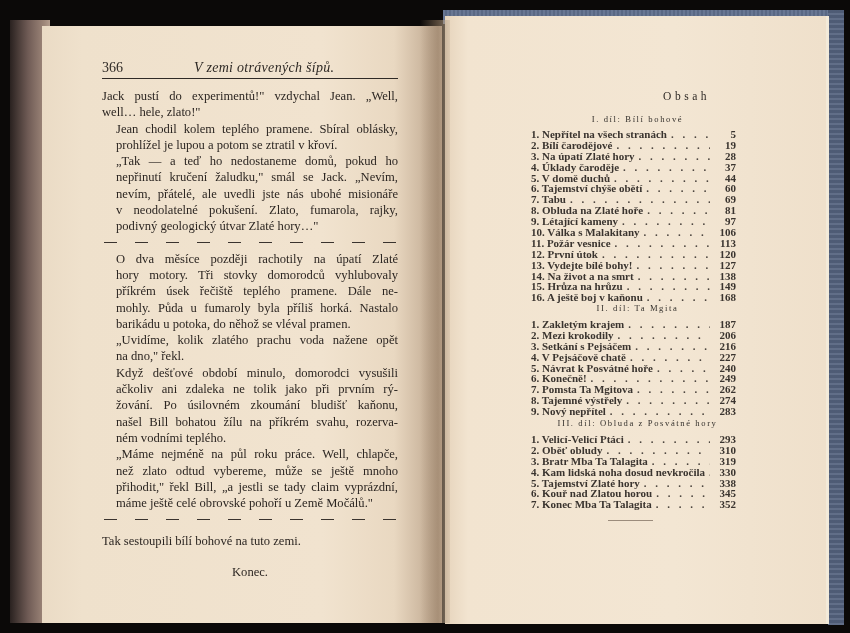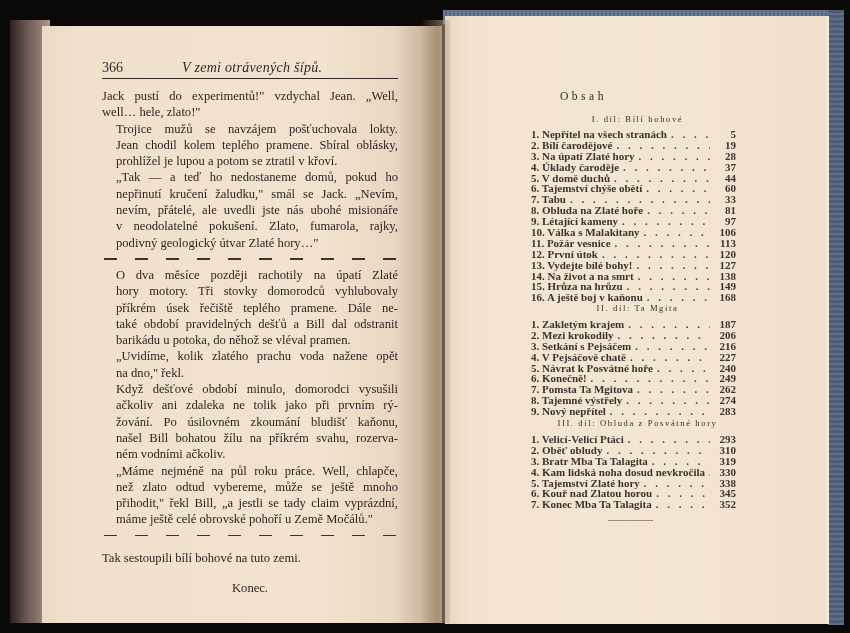--- a/index.html
+++ b/index.html
@@ -42,41 +42,41 @@
 
   
   .header {
     position: absolute; left: 102px; top: 60px; width: 296px; height: 18px;
     border-bottom: 1.5px solid #2f2a26;
   }
   .page-number {
     position: absolute; left: 0; top: 0; font-size: 14px; color: #2e2925; text-align: center;
   }
   .running-title {
-    position: absolute; left: 80px; top: 0; font-size: 14px; font-style: italic; color: #2e2925; letter-spacing: 0.3px;
+    position: absolute; left: 92px; top: 0; font-size: 14px; font-style: italic; color: #2e2925; letter-spacing: 0.3px;
   }
   .body-text {
     position: absolute; left: 102px; top: 88px; width: 296px;
     font-size: 12.6px; line-height: 16.3px; color: #2c2622;
     text-align: justify;
   }
   .body-text p { margin: 0; text-indent: 0; }
   .body-text p.ind { text-indent: 14px; }
   .body-text .ln { display: block; text-align: justify; text-align-last: justify; white-space: nowrap; }
   .body-text .ln.last { text-align-last: left; }
   .sep {
     display: flex; justify-content: space-between; height: 16px; align-items: center; padding: 0 2px;
   }
   .sep span { display: block; width: 13px; height: 1.2px; background: #3a332e; }
   .end-line { text-indent: 14px; margin-top: 6px !important; }
   .konec { text-align: center; margin-top: 14px !important; }
 
   
   .toc-title {
-    position: absolute; left: 560px; top: 90px; width: 150px; text-align: left;
+    position: absolute; left: 560px; top: 90px; width: 150px; text-align: right;
     font-size: 11.5px; letter-spacing: 3.5px; color: #2e2925;
   }
   .part-heading {
     position: absolute; left: 530px; width: 215px; text-align: center;
     font-size: 8.6px; letter-spacing: 1.6px; color: #34302c; font-weight: normal;
   }
   .toc-list { position: absolute; left: 531px; width: 205px; }
   .toc-row {
     display: flex; align-items: baseline; height: 10.9px;
     font-size: 11px; color: #3a342f; font-weight: bold; white-space: nowrap;
@@ -105,21 +105,20 @@
   <span class="page-number">366</span>
   <span class="running-title">V zemi otrávených šípů.</span>
 </div>
 
 <div class="body-text">
   <p id="b1">
       <span class="ln">Jack pustí do experimentů!" vzdychal Jean. „Well,</span>
       <span class="ln last">well… hele, zlato!"</span>
     </p>
   <p class="ind" id="b2">
-      <span class="ln">Trojice mužů se navzájem pošťuchovala lokty.</span>
       <span class="ln">Jean chodil kolem teplého pramene. Sbíral oblásky,</span>
       <span class="ln last">prohlížel je lupou a potom se ztratil v křoví.</span>
     </p>
   <p class="ind" id="b3">
       <span class="ln">„Tak — a teď ho nedostaneme domů, pokud ho</span>
       <span class="ln">nepřinutí kručení žaludku," smál se Jack. „Nevím,</span>
       <span class="ln">nevím, přátelé, ale uvedli jste nás ubohé misionáře</span>
       <span class="ln">v neodolatelné pokušení. Zlato, fumarola, rajky,</span>
       <span class="ln last">podivný geologický útvar Zlaté hory…"</span>
     </p>
@@ -132,33 +131,33 @@
       <span></span>
       <span></span>
       <span></span>
       <span></span>
       <span></span>
     </div>
   <p class="ind" id="b4">
       <span class="ln">O dva měsíce později rachotily na úpatí Zlaté</span>
       <span class="ln">hory motory. Tři stovky domorodců vyhlubovaly</span>
       <span class="ln">příkrém úsek řečiště teplého pramene. Dále ne-</span>
-      <span class="ln">také období pravidelných dešťů a Bill dal odstranit</span>
+      <span class="ln">mohly. Půda u fumaroly byla příliš horká. Nastalo</span>
       <span class="ln last">barikádu u potoka, do něhož se vléval pramen.</span>
     </p>
   <p class="ind" id="b5">
       <span class="ln">„Uvidíme, kolik zlatého prachu voda nažene opět</span>
       <span class="ln last">na dno," řekl.</span>
     </p>
   <p class="ind" id="b6">
       <span class="ln">Když dešťové období minulo, domorodci vysušili</span>
       <span class="ln">ačkoliv ani zdaleka ne tolik jako při prvním rý-</span>
       <span class="ln">žování. Po úsilovném zkoumání bludišť kaňonu,</span>
       <span class="ln">našel Bill bohatou žílu na příkrém svahu, rozerva-</span>
-      <span class="ln last">ném vodními ačkoliv.</span>
+      <span class="ln last">ném vodními teplého.</span>
     </p>
   <p class="ind" id="b7">
       <span class="ln">„Máme nejméně na půl roku práce. Well, chlapče,</span>
       <span class="ln">než zlato odtud vybereme, může se ještě mnoho</span>
       <span class="ln">přihodit," řekl Bill, „a jestli se tady claim vyprázdní,</span>
       <span class="ln last">máme ještě celé obrovské pohoří u Země Močálů."</span>
     </p>
   <div class="sep">
       <span></span>
       <span></span>
@@ -205,21 +204,21 @@
       <span class="pg">44</span>
     </div>
     <div class="toc-row">
       <span class="lbl">6. Tajemství chýše obětí</span>
       <span class="dots">. . . . . . . . . . . . . . . . . . . . . . . .</span>
       <span class="pg">60</span>
     </div>
     <div class="toc-row">
       <span class="lbl">7. Tabu</span>
       <span class="dots">. . . . . . . . . . . . . . . . . . . . . . . .</span>
-      <span class="pg">33</span>
+      <span class="pg">69</span>
     </div>
     <div class="toc-row">
       <span class="lbl">8. Obluda na Zlaté hoře</span>
       <span class="dots">. . . . . . . . . . . . . . . . . . . . . . . .</span>
       <span class="pg">81</span>
     </div>
     <div class="toc-row">
       <span class="lbl">9. Létající kameny</span>
       <span class="dots">. . . . . . . . . . . . . . . . . . . . . . . .</span>
       <span class="pg">97</span>

